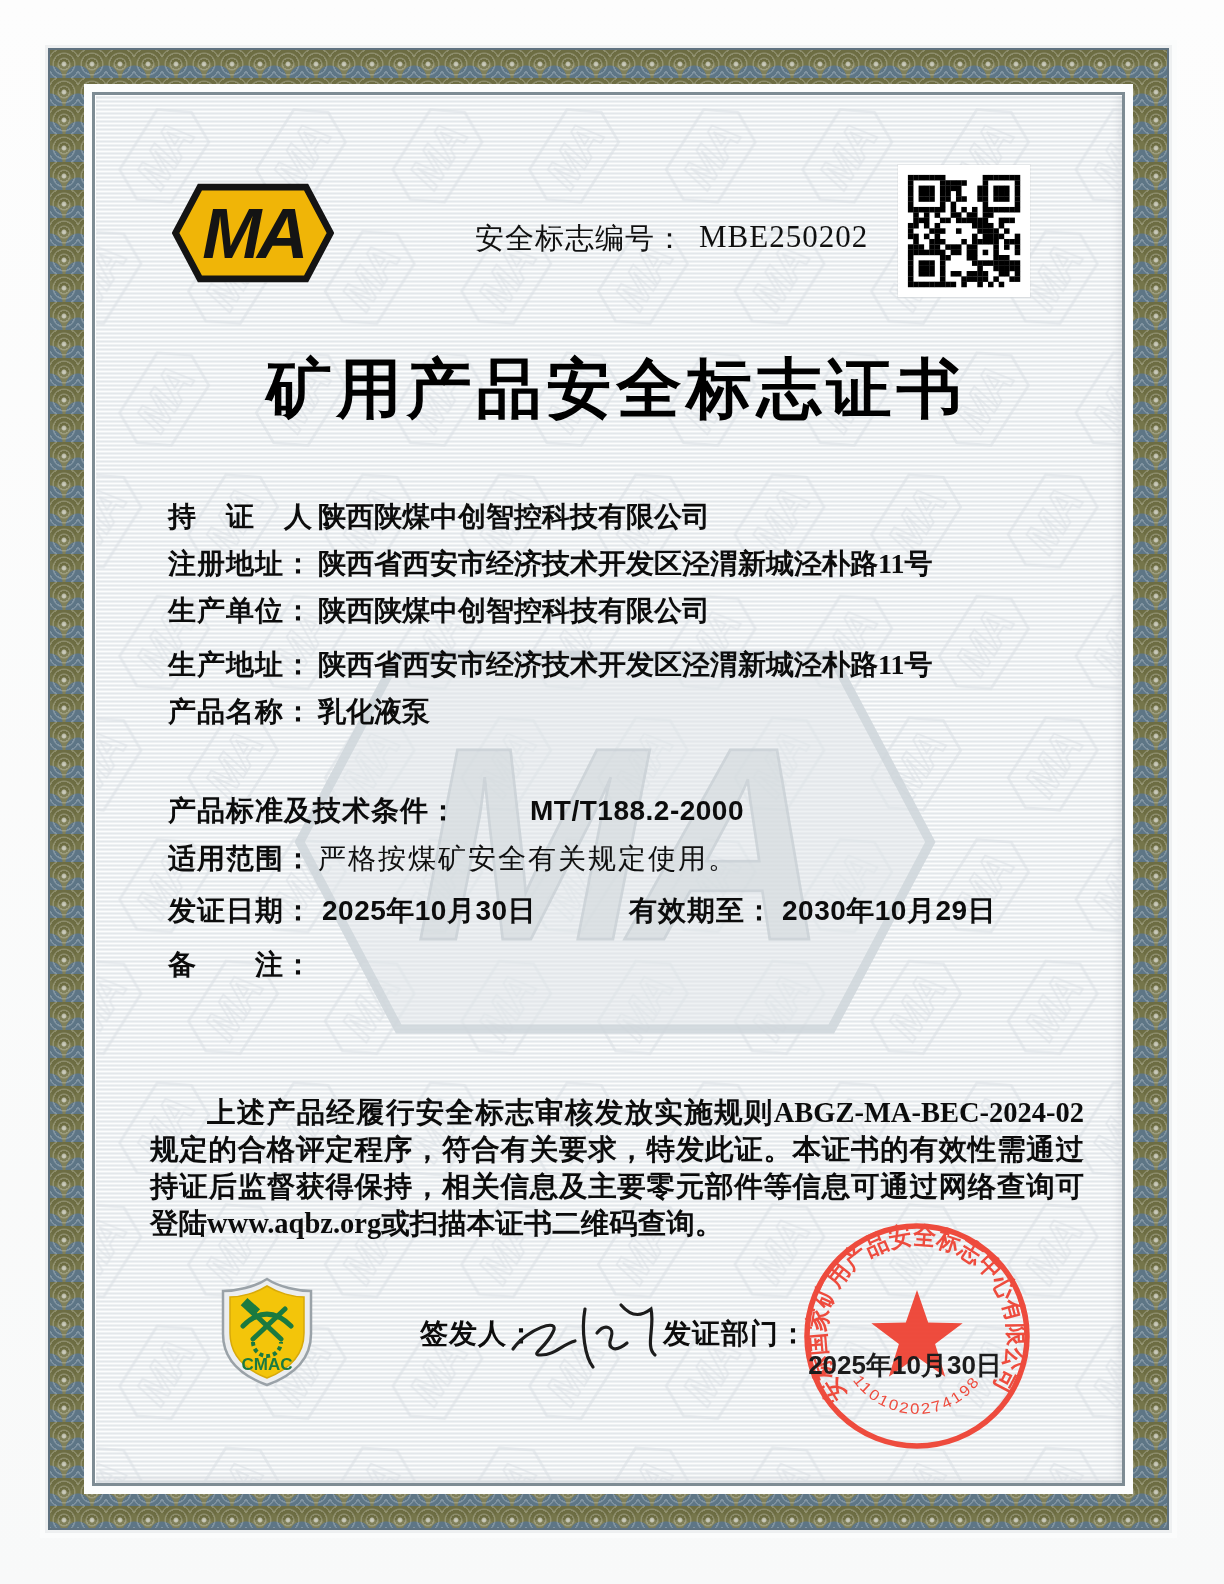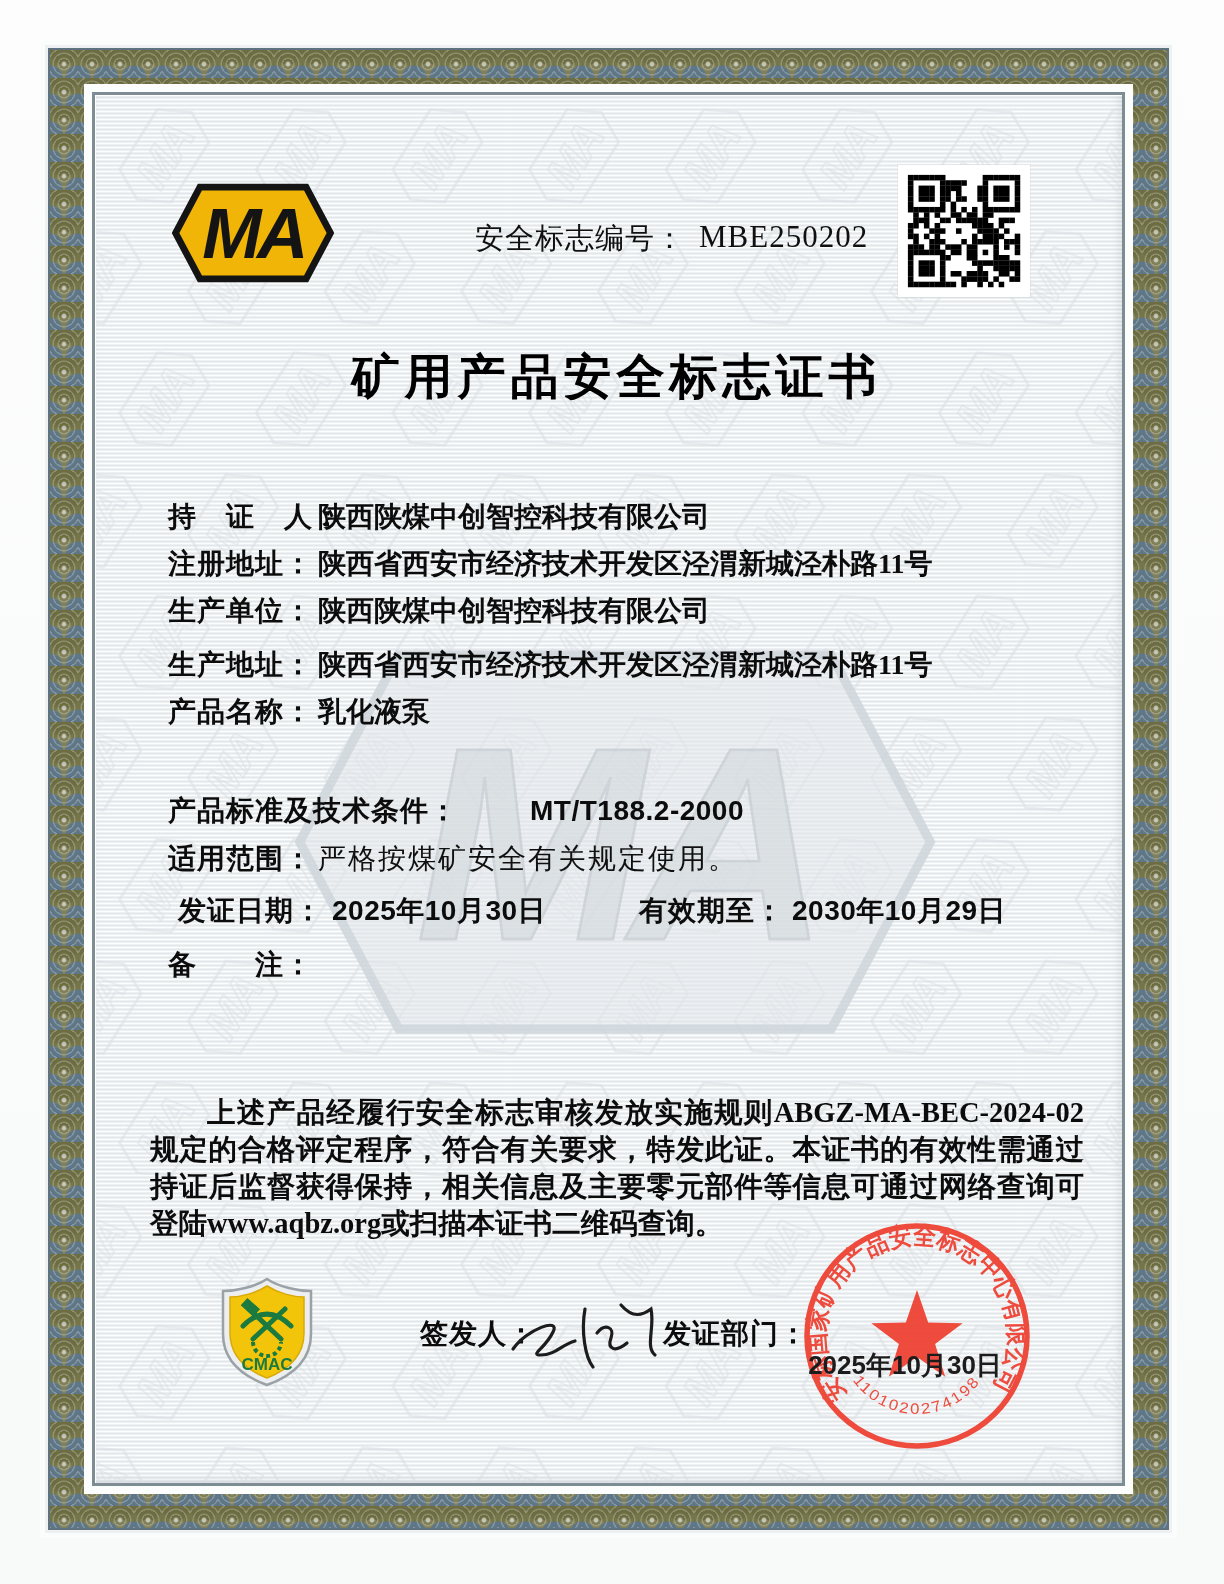--- a/index.html
+++ b/index.html
@@ -44,32 +44,32 @@
   .bg-tiles{left:0;top:0;width:100%;height:100%;pointer-events:none;}
   .wm-big{left:190px;top:545px;width:660px;height:404px;pointer-events:none;opacity:.85;}
 
   .ma-logo{left:77px;top:88px;width:162px;height:100px;}
   .hdr-line{left:380px;top:124px;display:flex;align-items:flex-start;white-space:nowrap;}
   .hdr-label{font-family:"Liberation Serif",serif;font-size:29px;color:#101010;letter-spacing:1px;}
   .hdr-value{font-family:"Liberation Serif",serif;font-size:31px;color:#101010;margin-left:14px;letter-spacing:1px;}
   .qr{left:803px;top:70px;width:132px;height:132px;background:#ffffff;box-shadow:0 0 0 1px rgba(0,0,0,.04);}
 
   .title{left:16px;right:0;top:250px;text-align:center;
-    font-family:"Liberation Serif",serif;font-weight:bold;font-size:48px;letter-spacing:5px;color:#000;}
+    font-family:"Liberation Serif",serif;font-weight:bold;font-size:65px;letter-spacing:5px;color:#000;}
 
   .row{left:73px;display:flex;align-items:baseline;white-space:nowrap;}
   .lbl{font-weight:bold;font-size:28px;color:#0c0c0c;letter-spacing:1px;}
   .row .lbl{width:150px;flex:none;}
   .row.wide .lbl{width:auto;margin-right:72px;}
   .val-kai{font-family:Liberation Serif, serif;font-weight:bold;font-size:28px;color:#0c0c0c;}
   .val-kai-lt{font-family:"Liberation Serif",serif;font-weight:normal;font-size:28px;color:#101010;letter-spacing:2px;}
   .val-hei{font-weight:bold;font-size:28px;color:#0c0c0c;letter-spacing:.5px;}
   .r1{top:403px}.r2{top:450px}.r3{top:497px}.r4{top:551px}.r5{top:598px}.r6{top:645px}
   .r7{top:697px}.r8{top:745px}
-  .rdates{top:797px;left:83px;display:flex;white-space:nowrap;align-items:flex-end;}
+  .rdates{top:797px;left:73px;display:flex;white-space:nowrap;align-items:flex-end;}
   .rdates .lbl{width:154px;flex:none;}
   .rdates .issue-val{width:300px;flex:none;}
   .rdates .valid-lbl{width:153px;flex:none;margin-left:7px;}
   .rremark{top:851px}
 
   .statement{left:55px;top:999px;width:934px;
     font-family:"Liberation Serif",serif;font-weight:bold;font-size:28.5px;line-height:37px;
     color:#0c0c0c;text-indent:2em;text-align:justify;}
 
   .cmac{left:123px;top:1181px;width:98px;height:112px;}

